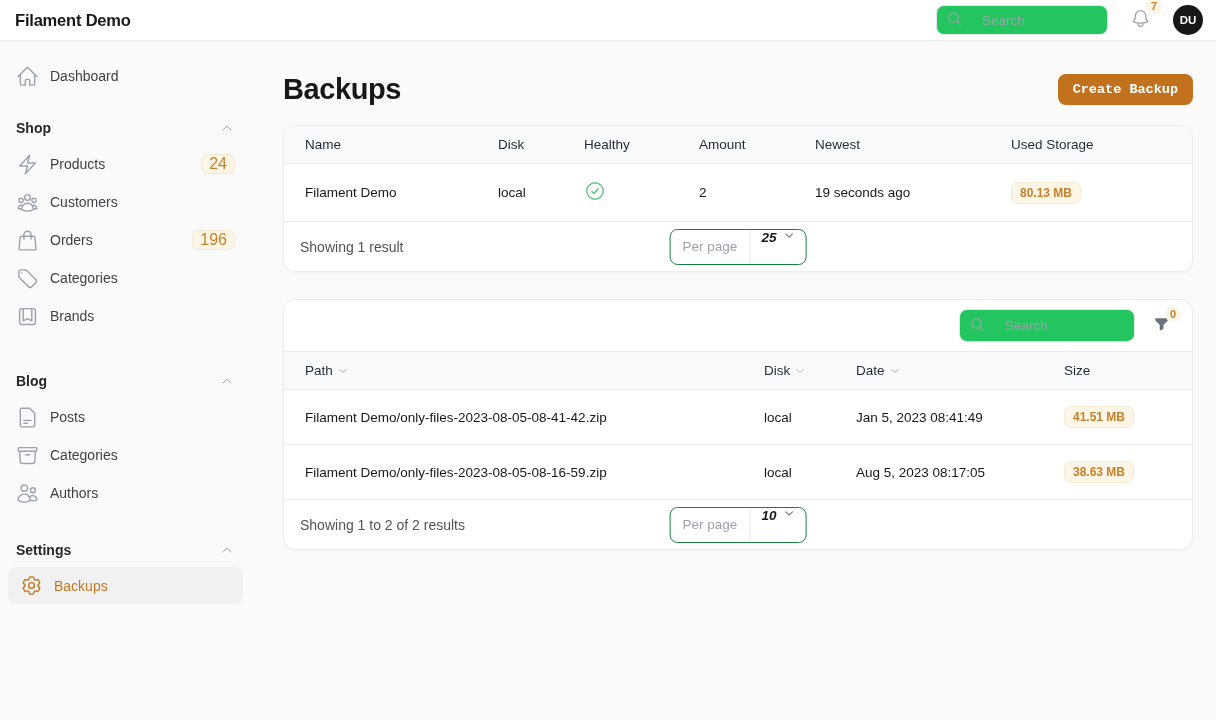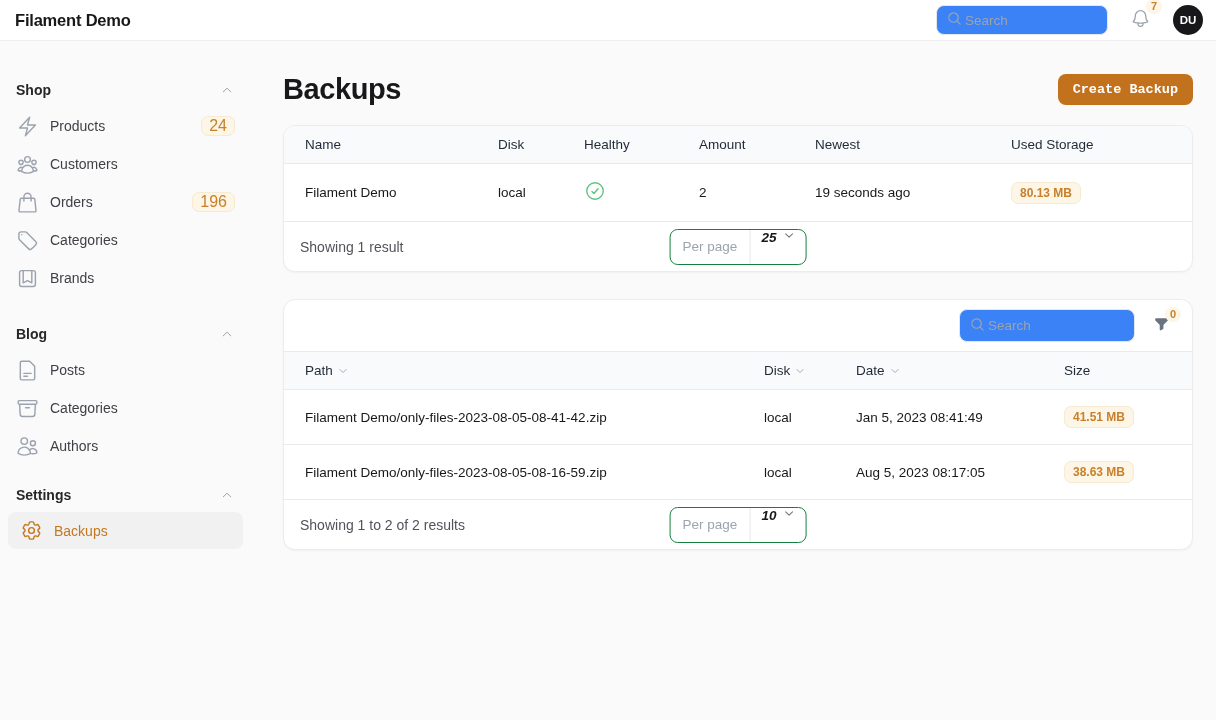--- a/index.html
+++ b/index.html
@@ -30,22 +30,22 @@
   }
   
   .topbar{
     height:41px;background:#fff;border-bottom:1px solid #eeeef0;
     display:flex;align-items:center;justify-content:space-between;
     padding:0 13px 0 15px;
   }
   .brand{font-size:16.5px;font-weight:700;letter-spacing:-.2px;}
   .topbar-right{display:flex;align-items:center;gap:20px;}
   .search-box{
-    display:flex;align-items:center;gap:3px;width:172px;height:30px;
-    border:1px solid #e5e7eb;border-radius:8px;background:#3b82f6;padding:0 10px;
+    display:flex;align-items:center;gap:20px;width:172px;height:30px;
+    border:1px solid #e5e7eb;border-radius:8px;background:#22c55e;padding:0 10px;
   }
   .search-box svg{flex:0 0 auto;}
   .search-box input{
     border:none;outline:none;width:100%;font-size:13.5px;
     font-family:"Liberation Sans",sans-serif;color:var(--text-primary);background:transparent;
   }
   .search-box input::placeholder{color:var(--placeholder);}
   .iconbtn{position:relative;background:none;border:none;cursor:pointer;display:inline-flex;padding:2px;}
   .sup-badge{
     position:absolute;top:-7px;right:-9px;
@@ -72,22 +72,22 @@
     margin:0 16px 0 8px;padding:0 16px 0 12px;height:37px;
     background:#f1f1f2;border-radius:8px;color:var(--accent);
   }
   .nav-item.active .nicon{color:var(--accent);}
   .nav-badge{
     margin-left:auto;background:var(--badge-bg);border:1px solid var(--badge-border);
     color:var(--badge-text);font-size:16px;font-weight:500;
     padding:1px 7px;border-radius:7px;line-height:16px;
   }
   .group{margin-top:21px;}
-  .group-blog{margin-top:25px;}
-  .group-settings{margin-top:18px;}
+  .group-blog{margin-top:34px;}
+  .group-settings{margin-top:26px;}
   .group-header{
     display:flex;align-items:center;justify-content:space-between;
     padding:0 26px 0 16px;height:24px;cursor:pointer;margin-bottom:5px;gap:38px;
   }
   .group-label{font-size:14px;font-weight:700;color:#27272a;}
   .group-chevron{color:#a1a1aa;display:inline-flex;}
   
   .page-header{display:flex;align-items:center;justify-content:space-between;}
   .page-title{font-size:29px;font-weight:800;letter-spacing:-.4px;line-height:34px;}
   .btn-primary{
@@ -168,20 +168,28 @@
       </span>
       <span class="sup-badge">7</span>
     </button>
     <button class="avatar">DU</button>
   </div>
 </header>
 
 <div class="shell">
 
   <aside class="sidebar">
+    <a class="nav-item">
+      <span class="nicon">
+        <svg viewBox="0 0 24 24" fill="none" stroke="currentColor" stroke-width="1.5" stroke-linecap="round" stroke-linejoin="round">
+            <path d="m2.25 12 8.954-8.955c.44-.439 1.152-.439 1.591 0L21.75 12M4.5 9.75v10.125c0 .621.504 1.125 1.125 1.125H9.75v-4.875c0-.621.504-1.125 1.125-1.125h2.25c.621 0 1.125.504 1.125 1.125V21h4.125c.621 0 1.125-.504 1.125-1.125V9.75"></path>
+          </svg>
+      </span>
+      <span>Dashboard</span>
+    </a>
 
     <div class="group">
       <div class="group-header">
         <span class="group-label">Shop</span>
         <span class="group-chevron">
           <svg width="12" height="12" viewBox="0 0 24 24" fill="none" stroke="currentColor" stroke-width="2" stroke-linecap="round" stroke-linejoin="round">
               <path d="m4.5 15.75 7.5-7.5 7.5 7.5"></path>
             </svg>
         </span>
       </div>

